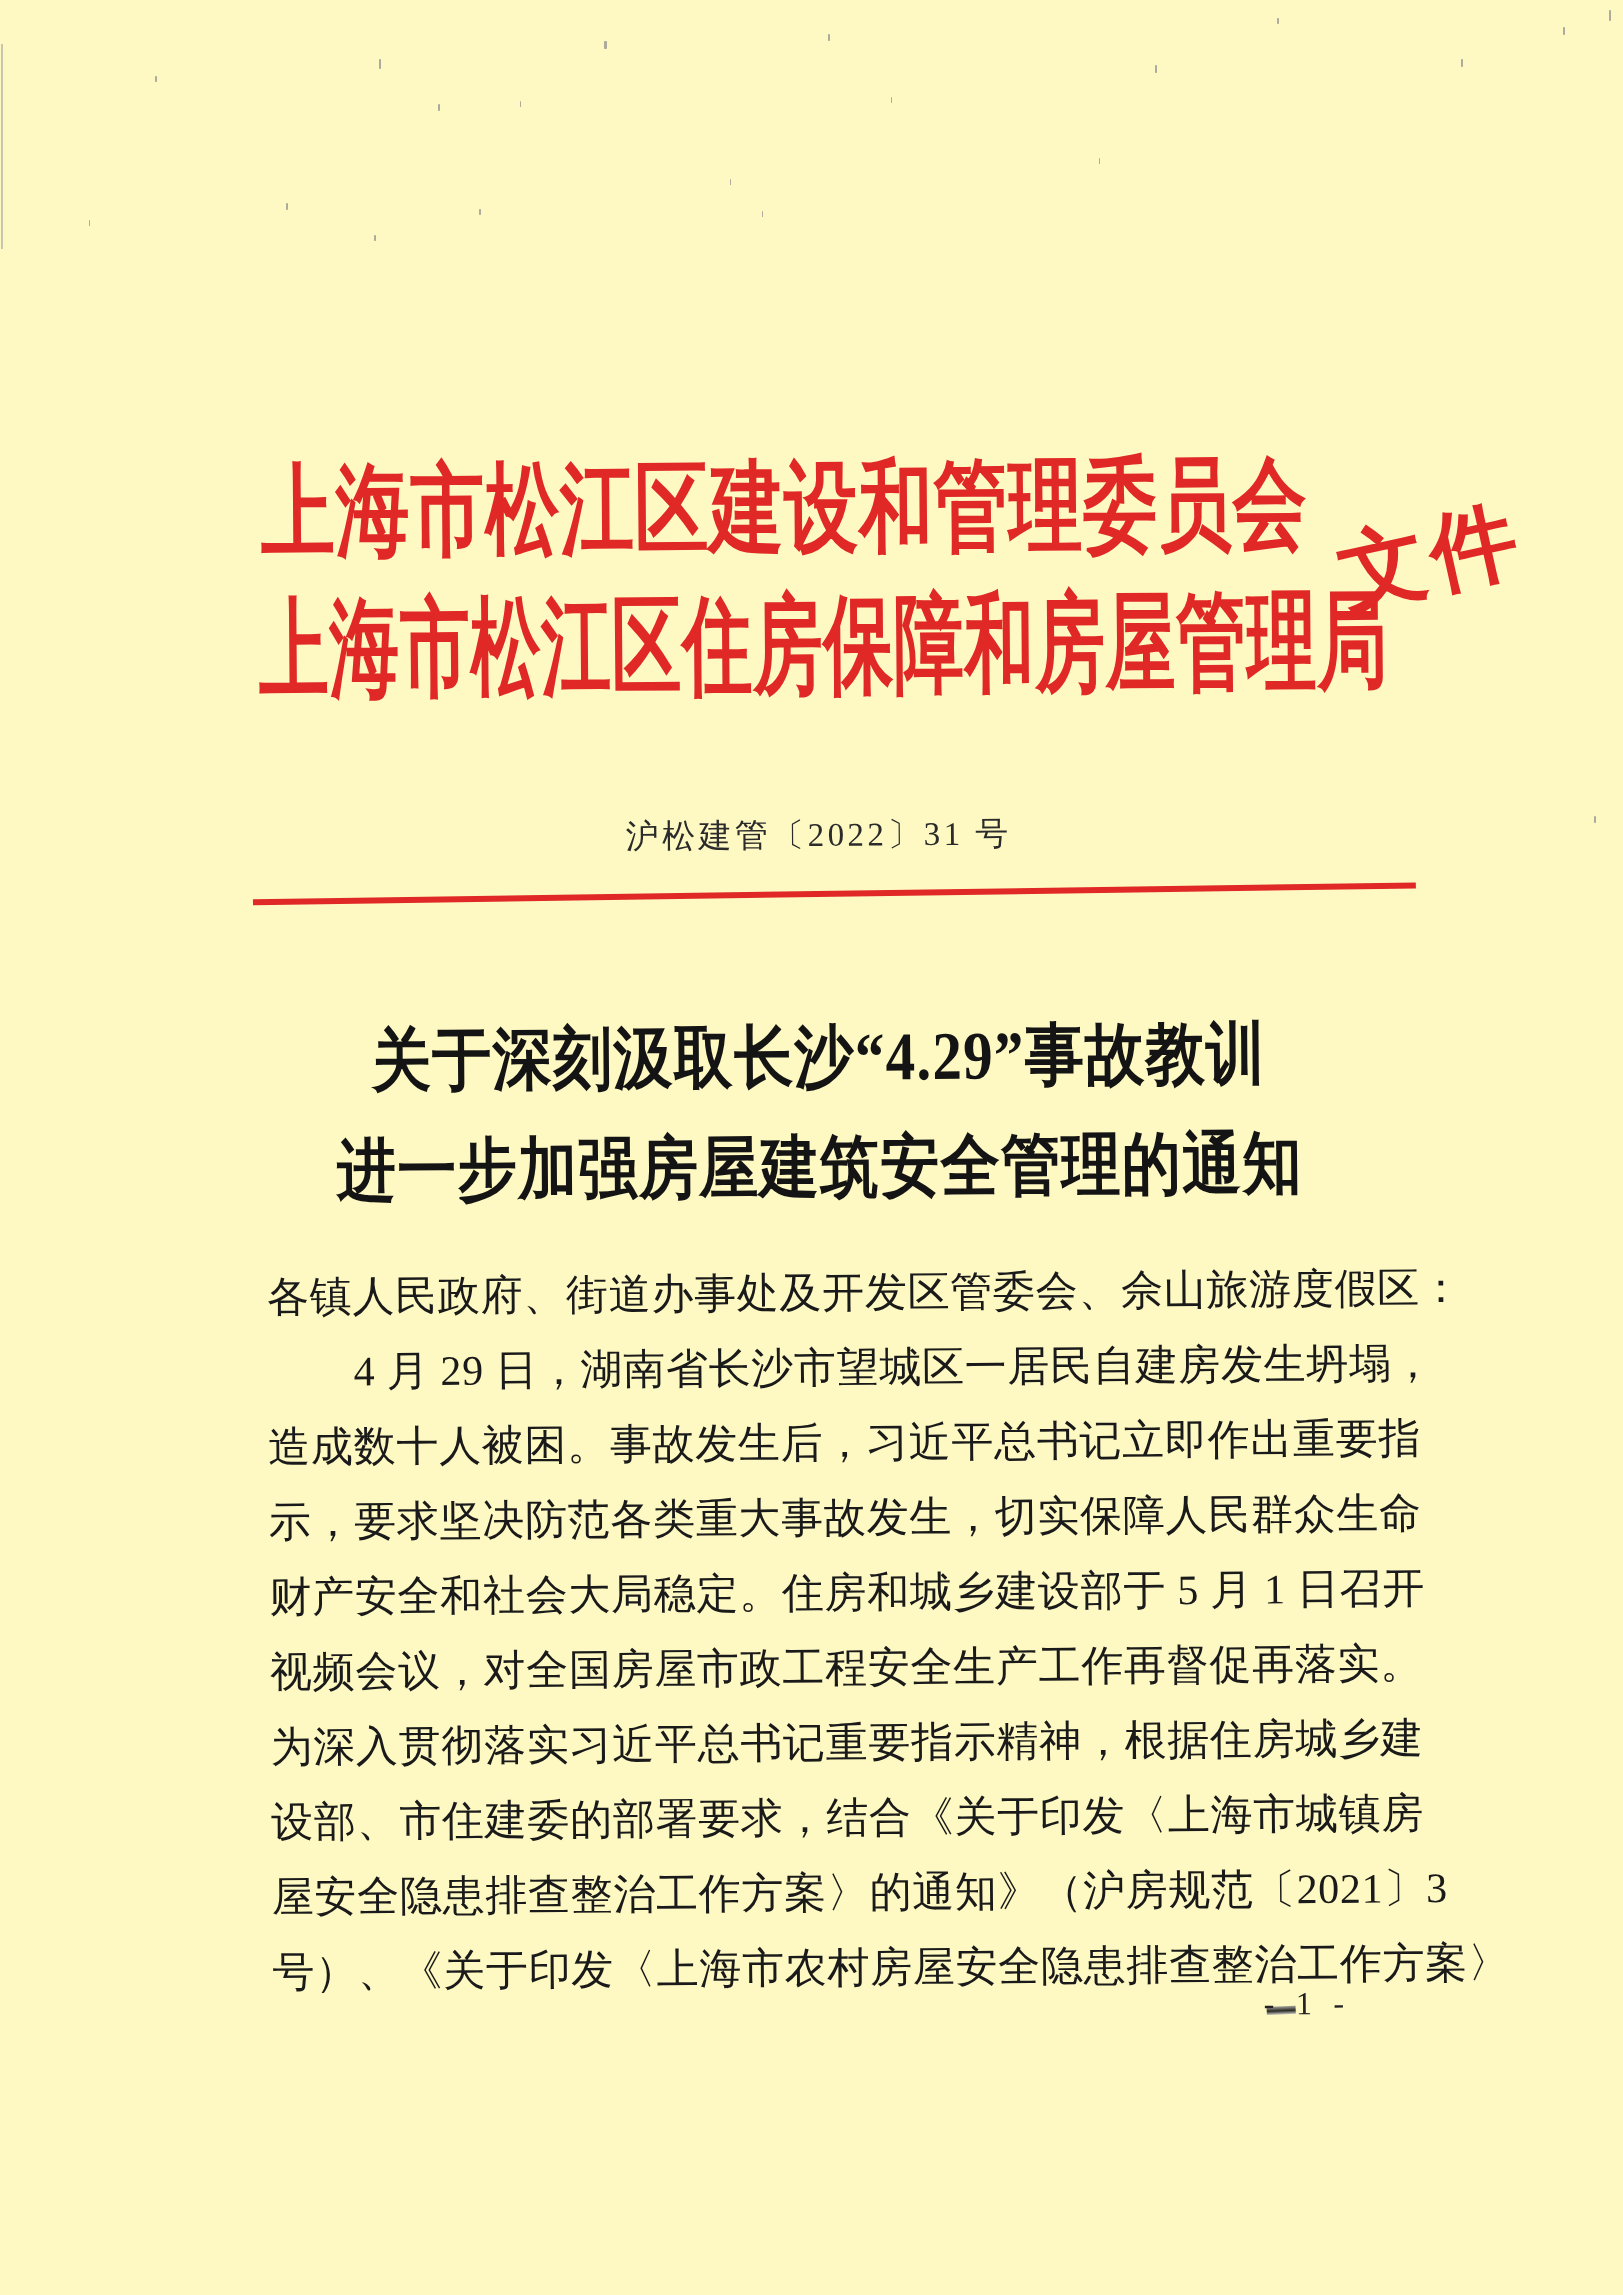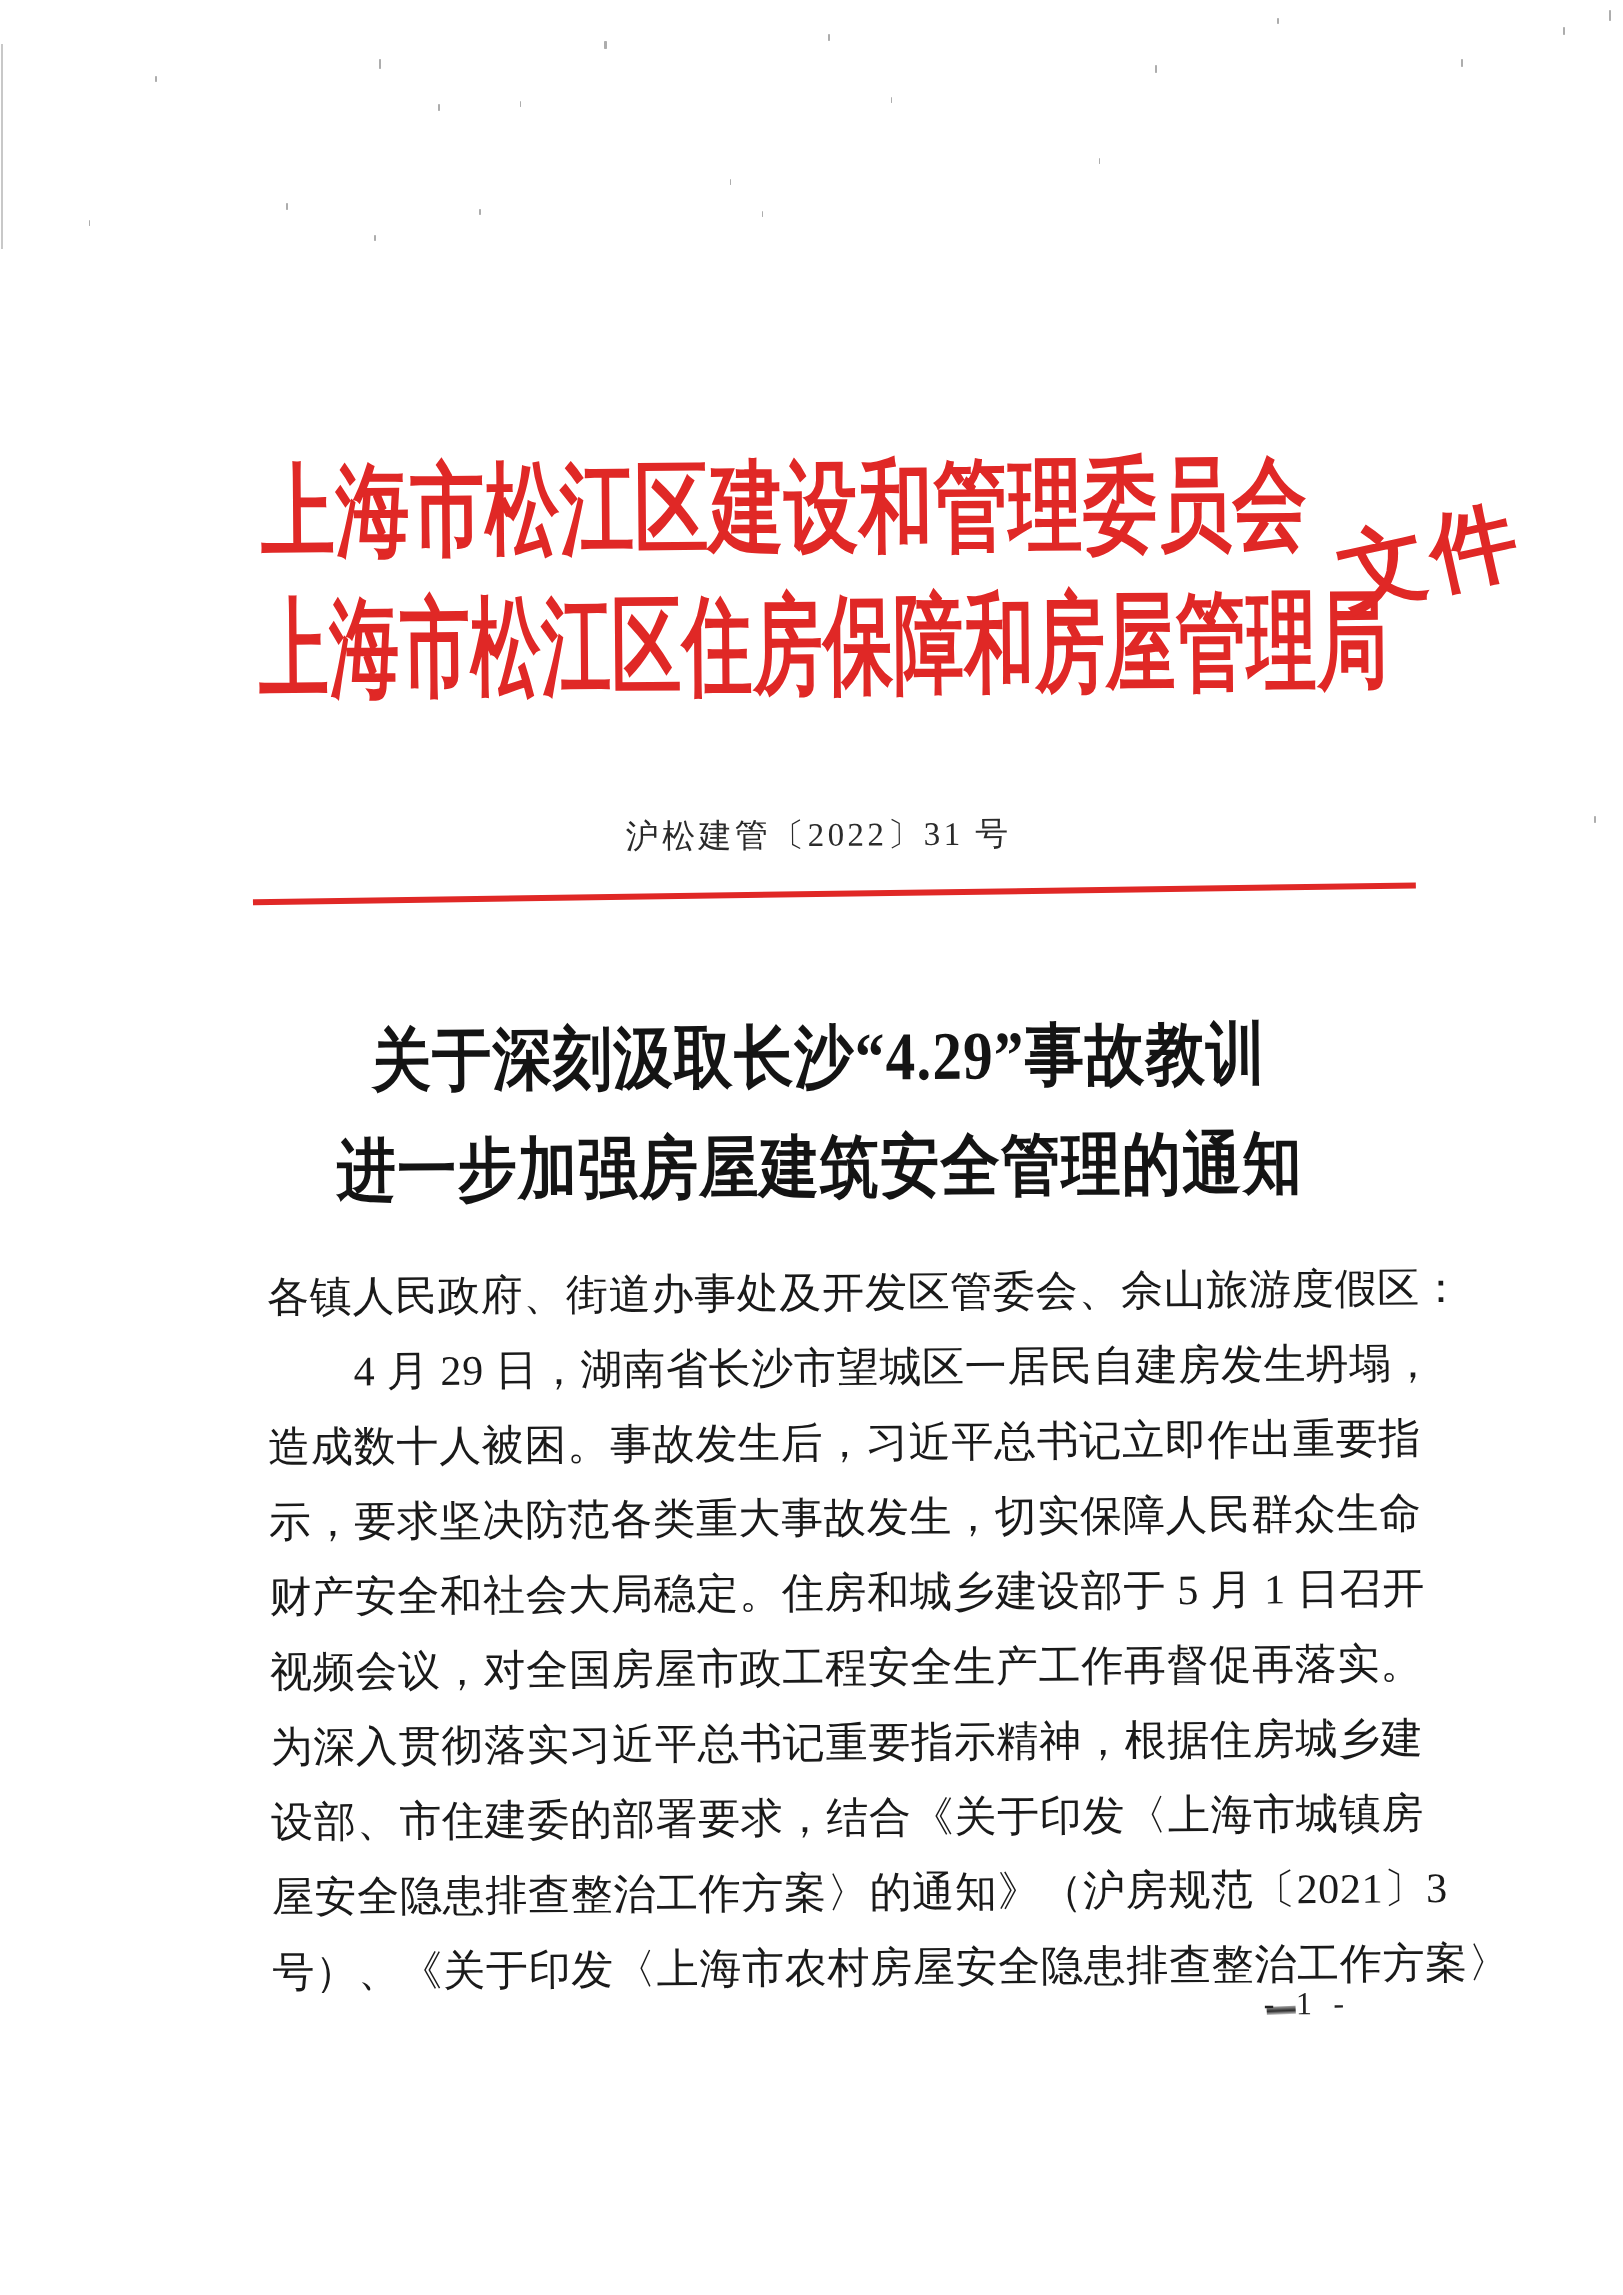--- a/index.html
+++ b/index.html
@@ -1,19 +1,19 @@
 <!DOCTYPE html>
 <html lang="zh" style="--red: #e02826;font-size:11px"><head>
 <meta charset="utf-8">
 <style>
   html,body{margin:0;padding:0;background:#e8e8e8;}
   .page{
     position:relative;
     width:1624px;height:2295px;
-    background:#ffffff;
+    background:#fef9c3;
     overflow:hidden;
     font-family:"Liberation Serif","DejaVu Serif",serif;
   }
   .scan{
     position:absolute;inset:0;
     transform:rotate(-0.45deg);
     transform-origin:50% 45%;
   }
   
   .org-line{

